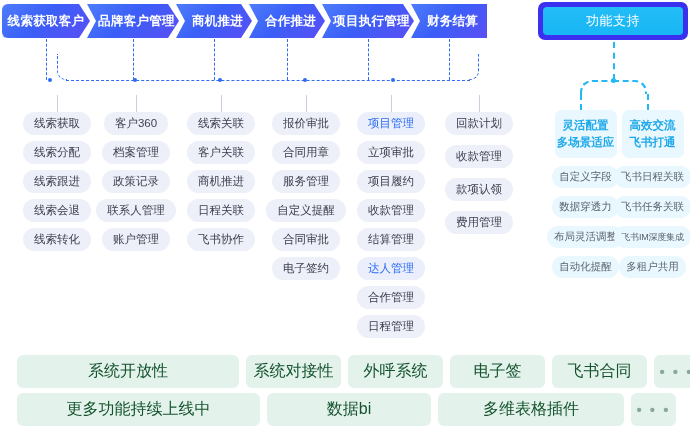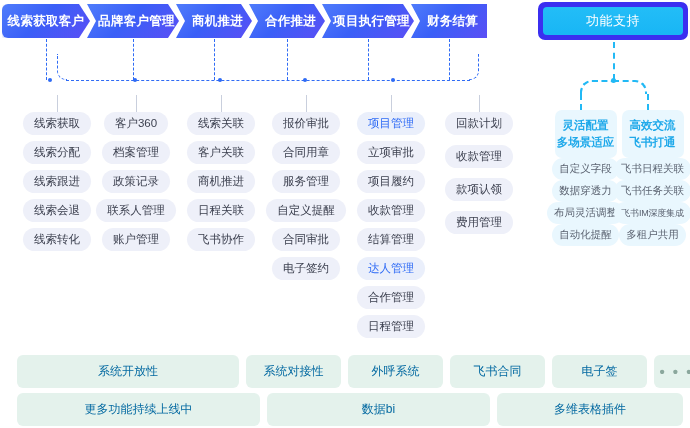--- a/index.html
+++ b/index.html
@@ -63,40 +63,40 @@
   .pill {
     height: 23px; border-radius: 12px;
     background: #eef0f9;
     display: flex; align-items: center; justify-content: center;
     font-size: 11.5px; color: #3d4150; white-space: nowrap;
     padding: 0 11px;
   }
   .pill.hl { color: #2f6bf5; background:#eaeffb; font-weight:500; }
 
   
-  .scol { position: absolute; display:flex; flex-direction:column; align-items:center; gap:0; }
+  .scol { position: absolute; display:flex; flex-direction:column; align-items:center; gap:8px; }
   .scard {
     width: 62px; height: 48px; border-radius: 7px; background:#e9f7fe;
     display:flex; flex-direction:column; align-items:center; justify-content:center;
     color:#1fa9ea; font-size:11.5px; font-weight:600; line-height:1.45;
   }
   .spill {
     height: 22px; border-radius: 11px; background:#e9f7fe;
     display:flex; align-items:center; justify-content:center;
     font-size: 10.5px; color:#5a6270; white-space:nowrap; padding: 8px 7px;
     min-width: 62px;
   }
   .spill.tiny { font-size: 9px; letter-spacing:-0.2px; }
 
   
   .bottom { position:absolute; left:0; width:690px; display:flex; gap:7px; }
   .bbox {
     height: 33px; border-radius: 6px; background:#e4f2ec;
     display:flex; align-items:center; justify-content:center;
-    font-size: 12px; color:#0369a1; white-space:nowrap;
+    font-size: 16px; color:#14532d; white-space:nowrap;
   }
   .bbox.dots { color:#8aa79c; font-size: 15px; letter-spacing: 2px; font-weight:700; }
 </style>
 </head>
 <body>
 
 <div id="root">
 
   <div class="hdr-row" id="hdr">
       <div class="chev first" style="left: 2px; width: 88px;">
@@ -310,34 +310,34 @@
         <div class="bbox" style="width: 222px; flex: 0 0 auto;">
           <span>系统开放性</span>
         </div>
         <div class="bbox" style="width: 95px; flex: 0 0 auto;">
           <span>系统对接性</span>
         </div>
         <div class="bbox" style="width: 95px; flex: 0 0 auto;">
           <span>外呼系统</span>
         </div>
         <div class="bbox" style="width: 95px; flex: 0 0 auto;">
+          <span>电子签</span>
+        </div>
+        <div class="bbox" style="width: 95px; flex: 0 0 auto;">
           <span>飞书合同</span>
-        </div>
-        <div class="bbox" style="width: 95px; flex: 0 0 auto;">
-          <span>电子签</span>
         </div>
         <div class="bbox dots" style="width: 45px; flex: 0 0 auto;">
           <span>• • •</span>
         </div>
       </div>
       <div class="bottom" style="top: 393px; left: 17px; width: 656px;">
         <div class="bbox" style="width: 243px; flex: 0 0 auto;">
           <span>更多功能持续上线中</span>
         </div>
-        <div class="bbox" style="width: 223px; flex: 0 0 auto;">
+        <div class="bbox" style="width: 164px; flex: 0 0 auto;">
           <span>数据bi</span>
         </div>
         <div class="bbox" style="width: 186px; flex: 0 0 auto;">
           <span>多维表格插件</span>
         </div>
         <div class="bbox dots" style="width: 45px; flex: 0 0 auto;">
           <span>• • •</span>
         </div>
       </div>
     </div>

